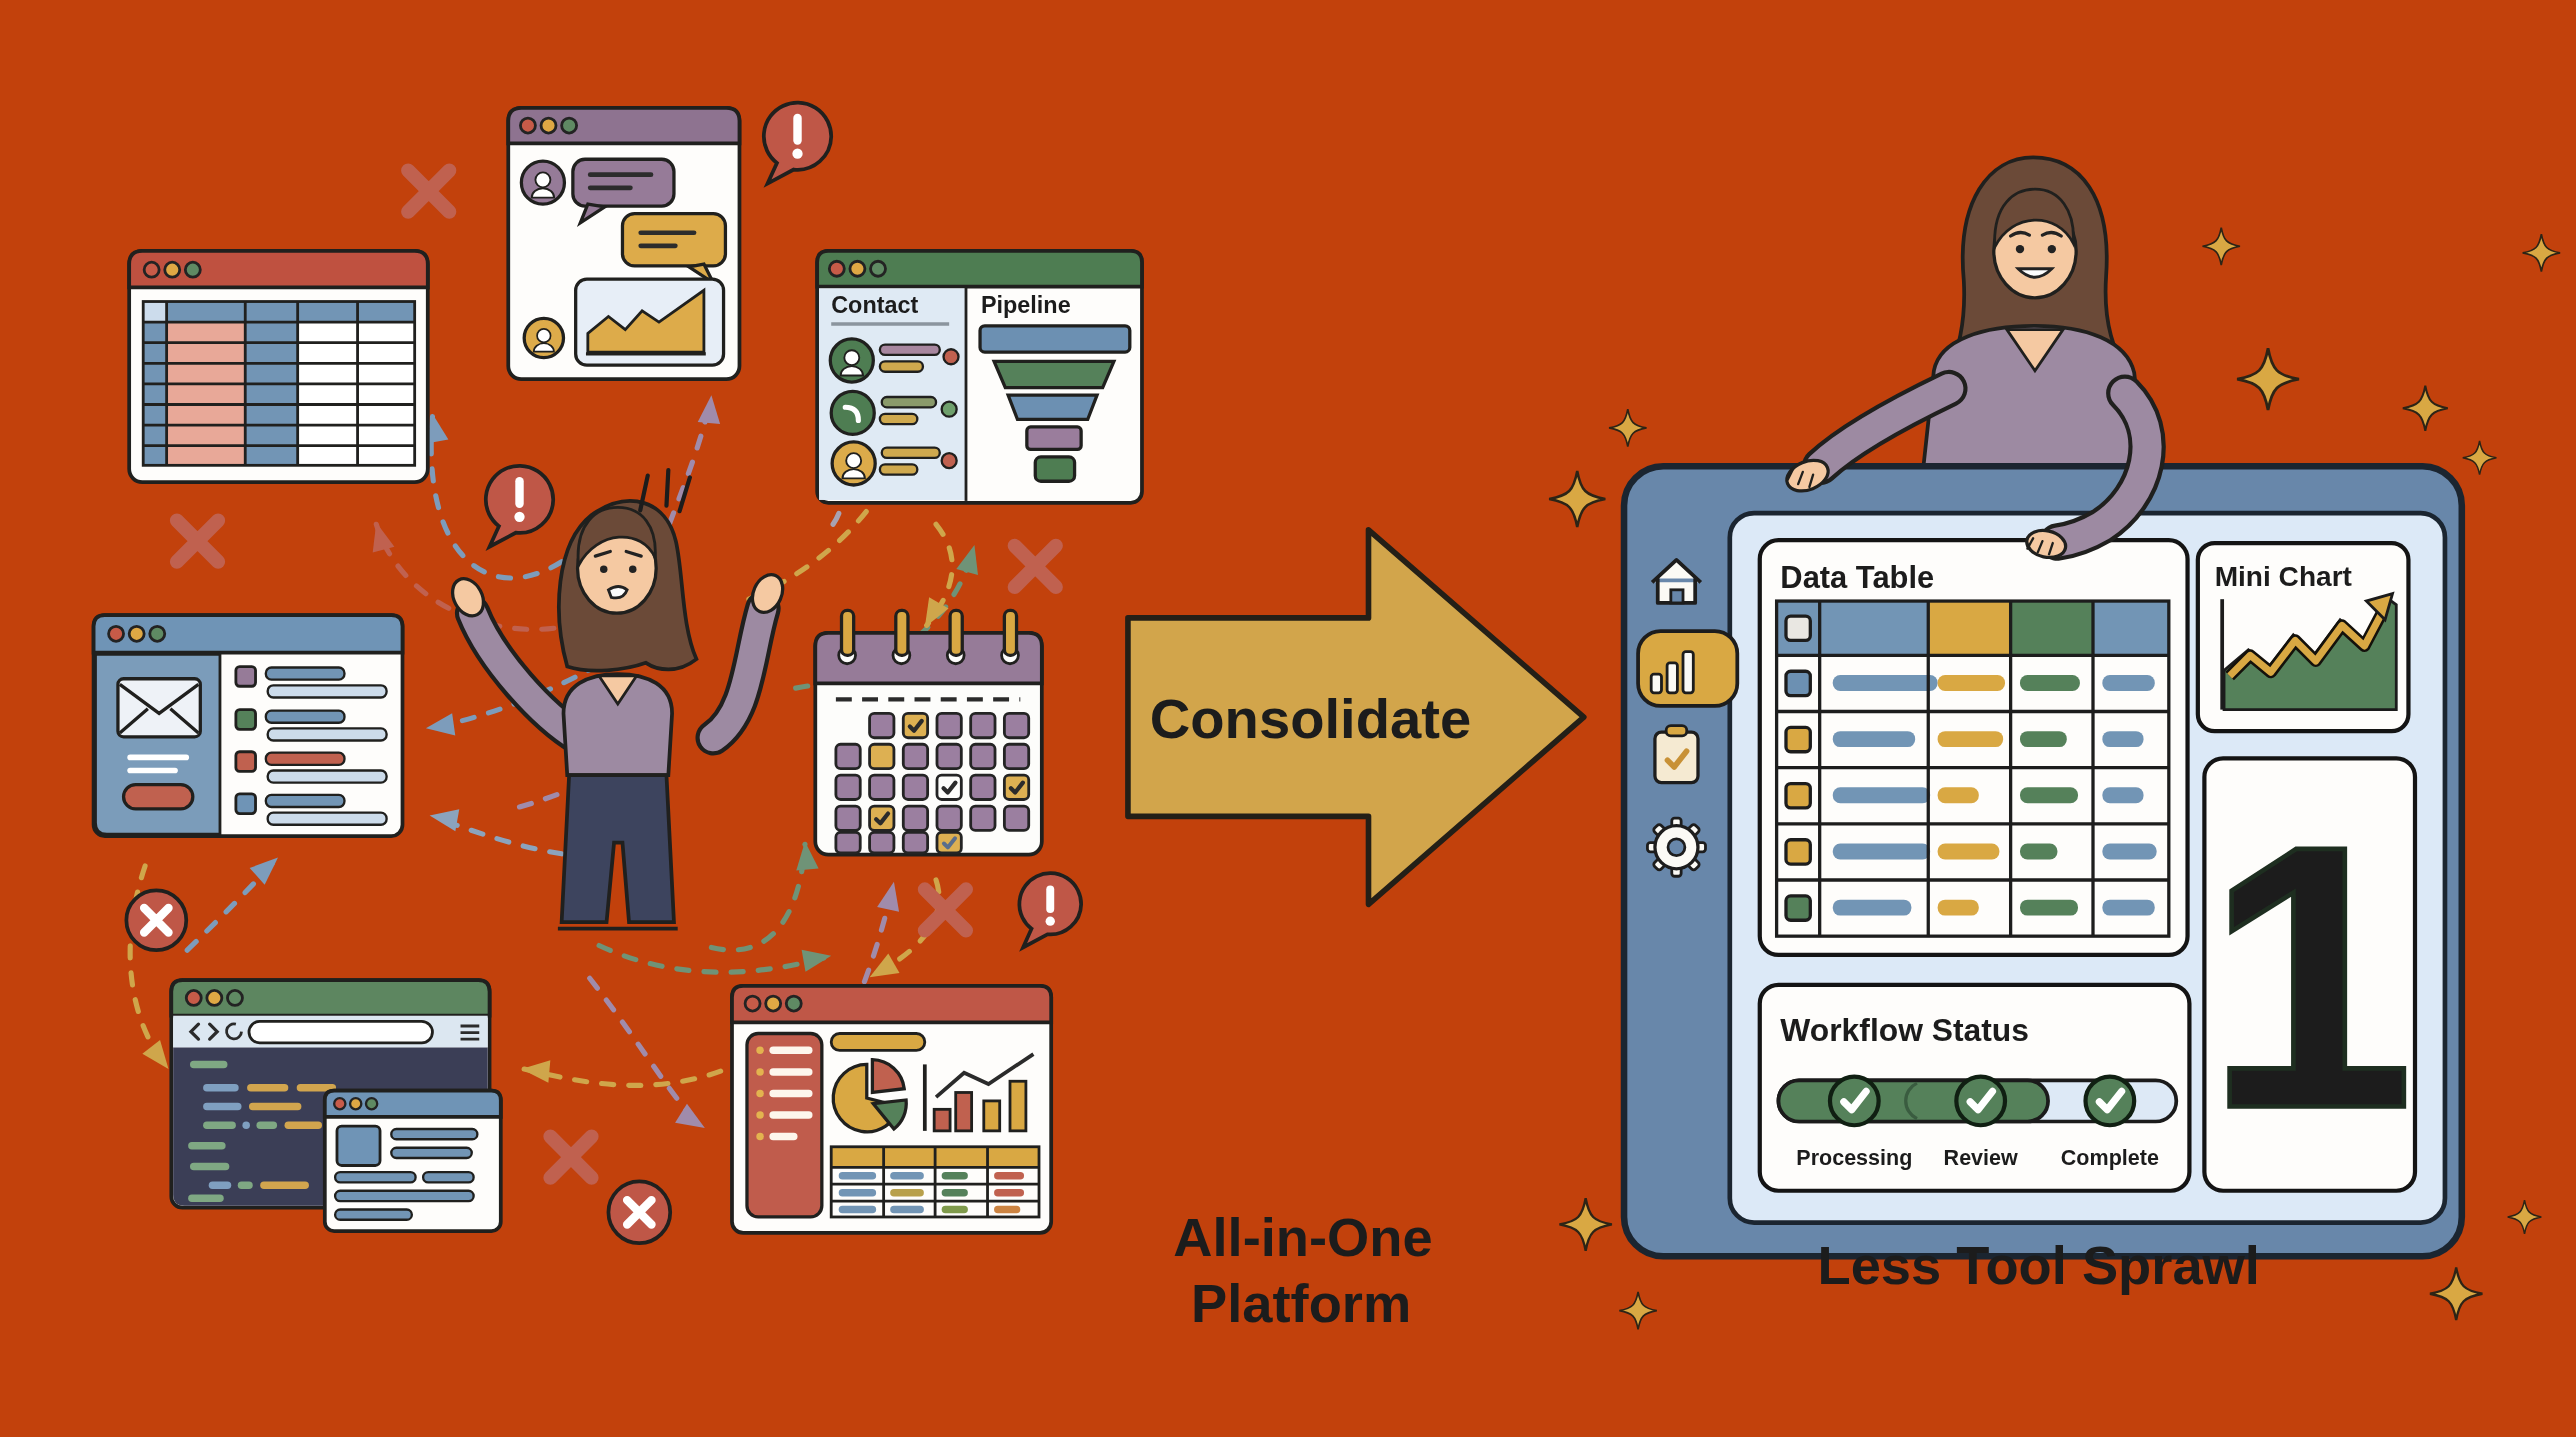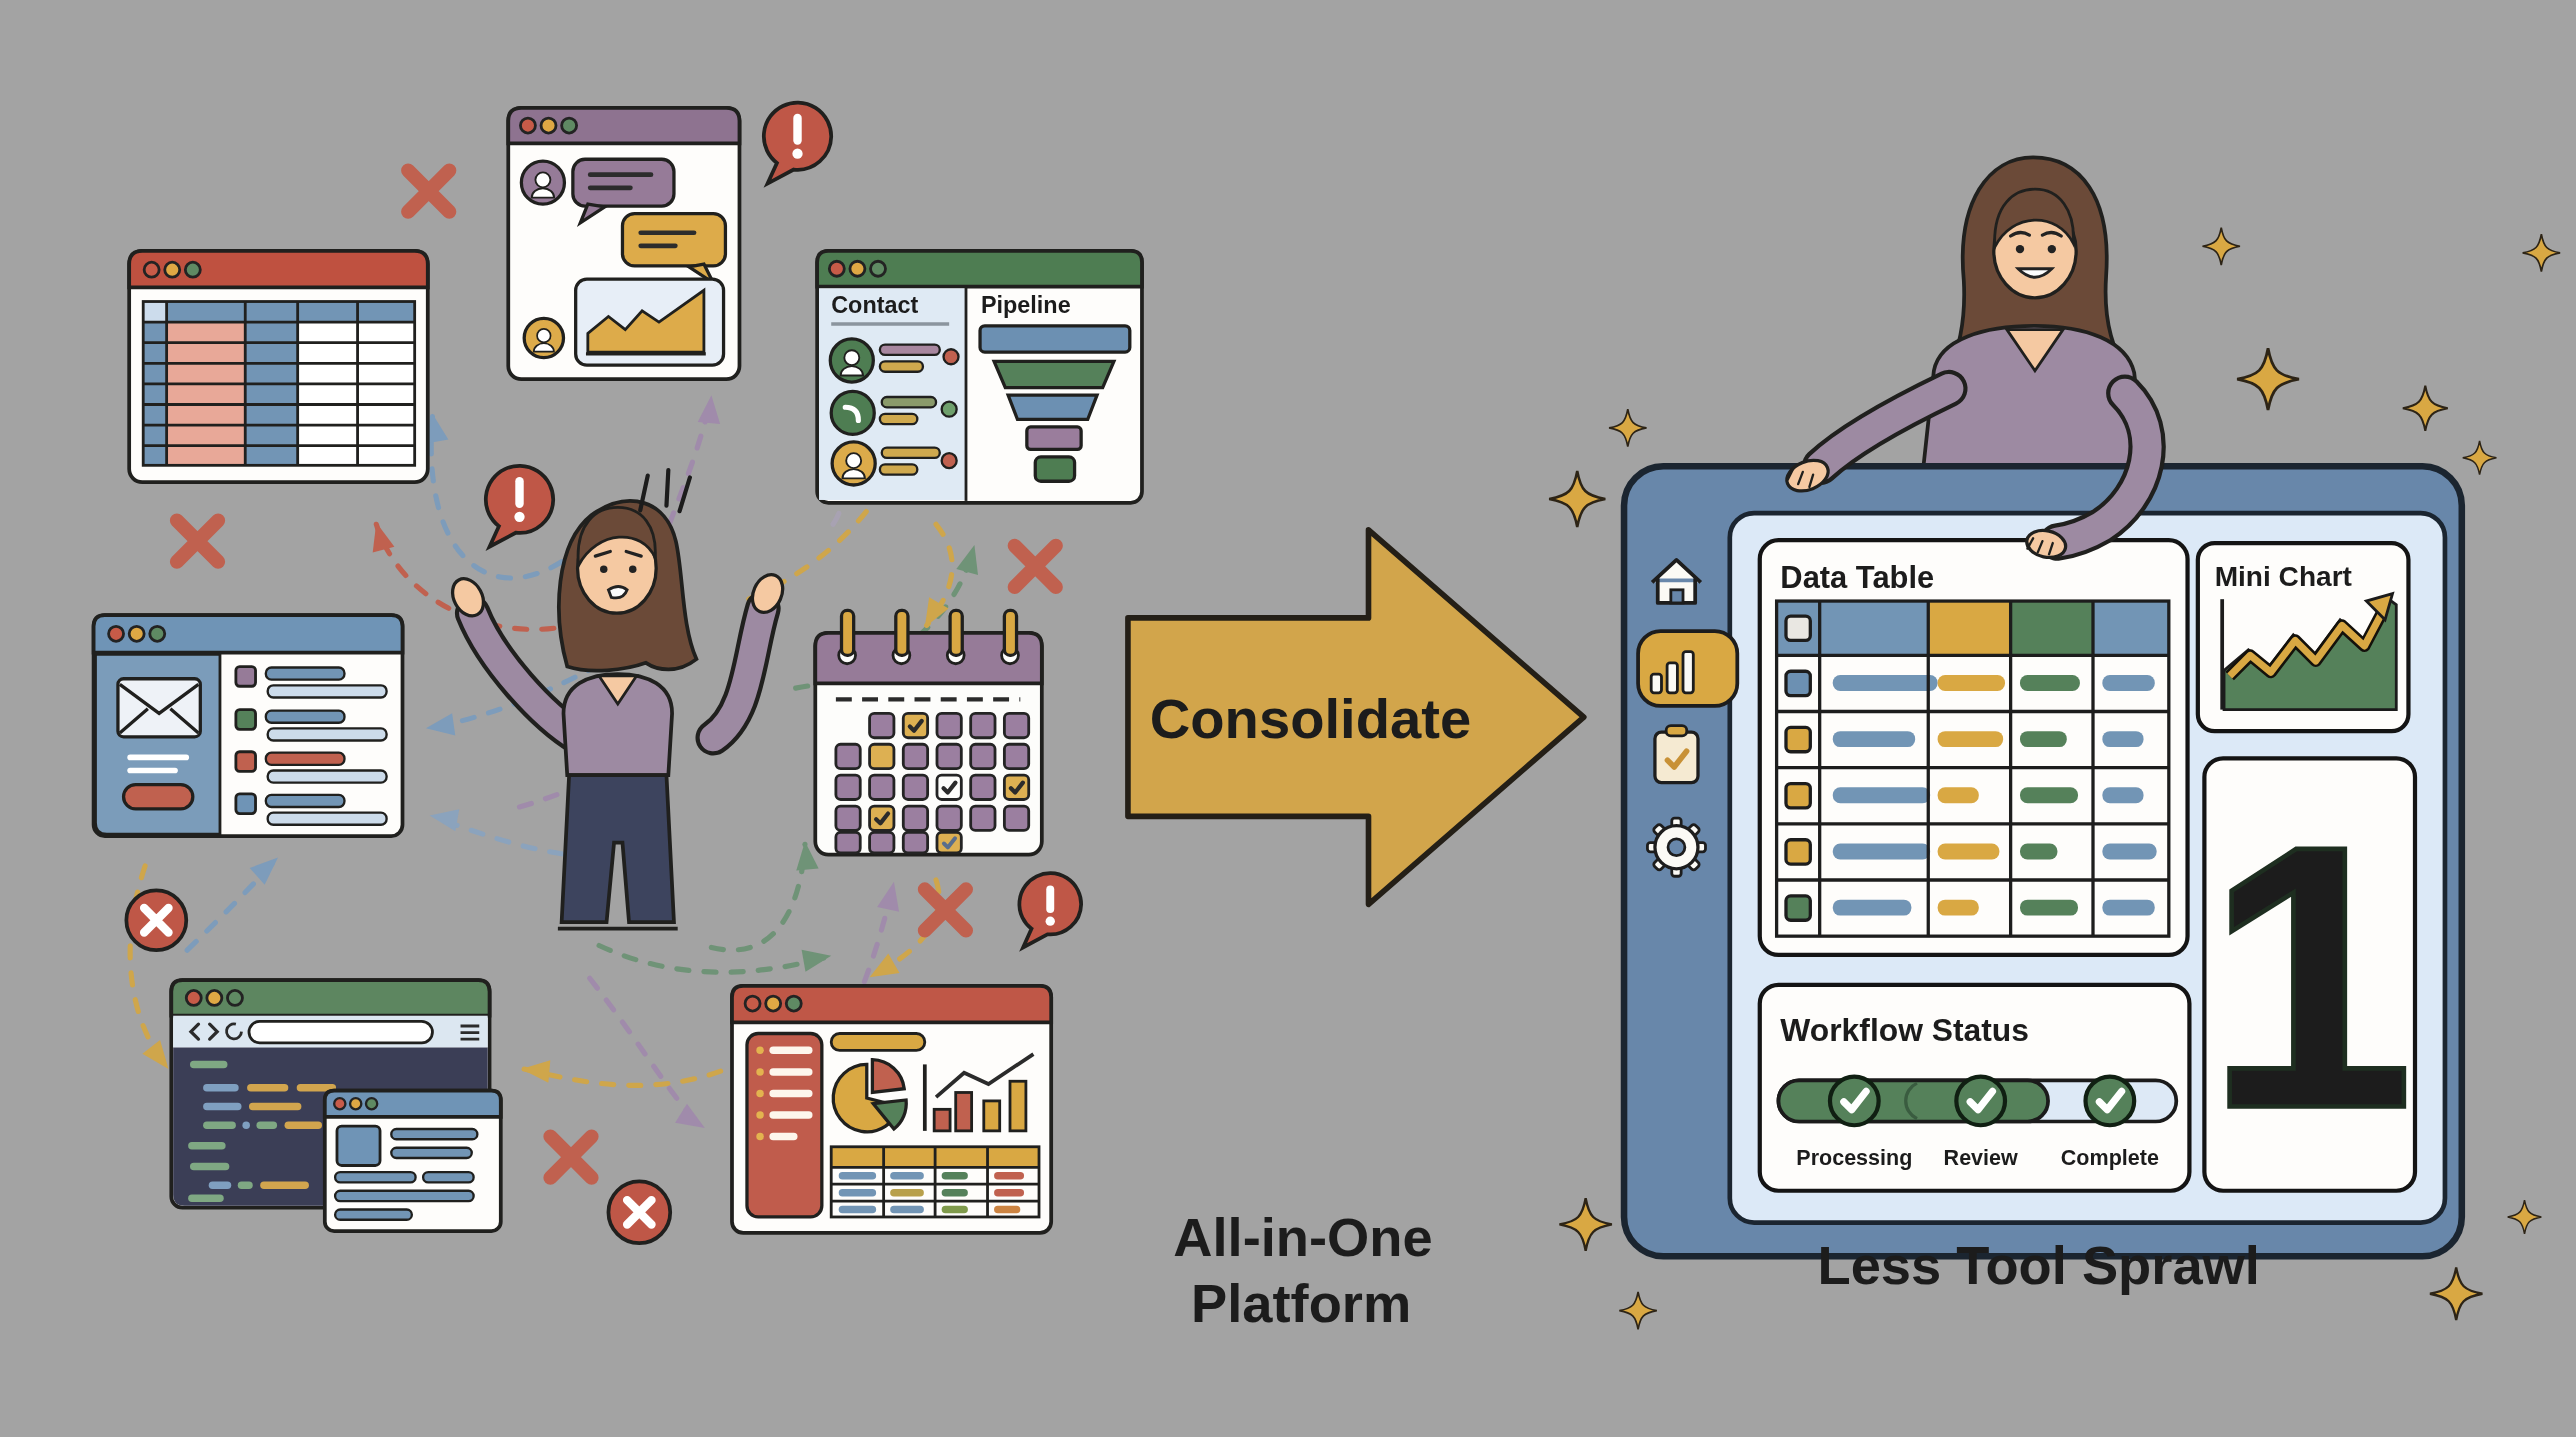--- a/index.html
+++ b/index.html
@@ -1,16 +1,16 @@
 <!DOCTYPE html>
 <html style="font-size:15px"><head>
 <meta charset="utf-8">
 <style>
   html,body{margin:0;padding:0;background:#fbfaf7;}
-  .stage{position:relative;width:2576px;height:1438px;background:#a3a3a3;overflow:hidden;
+  .stage{position:relative;width:2576px;height:1438px;background:#c2410c;overflow:hidden;
          font-family:"Liberation Sans", sans-serif;}
   svg{display:block;}
   text{font-family:"Liberation Sans", sans-serif; fill:#1c1c1c; font-weight:bold;}
   .win{fill:#fefdfb;stroke:#20201e;stroke-width:4;}
   .ln{stroke:#20201e;stroke-width:3;}
   .dash{fill:none;stroke-width:5.5;stroke-linecap:round;stroke-dasharray:13 16;}
   .xmark{stroke:#c0614f;stroke-width:15;stroke-linecap:round;}
 </style>
 </head>
 <body>

